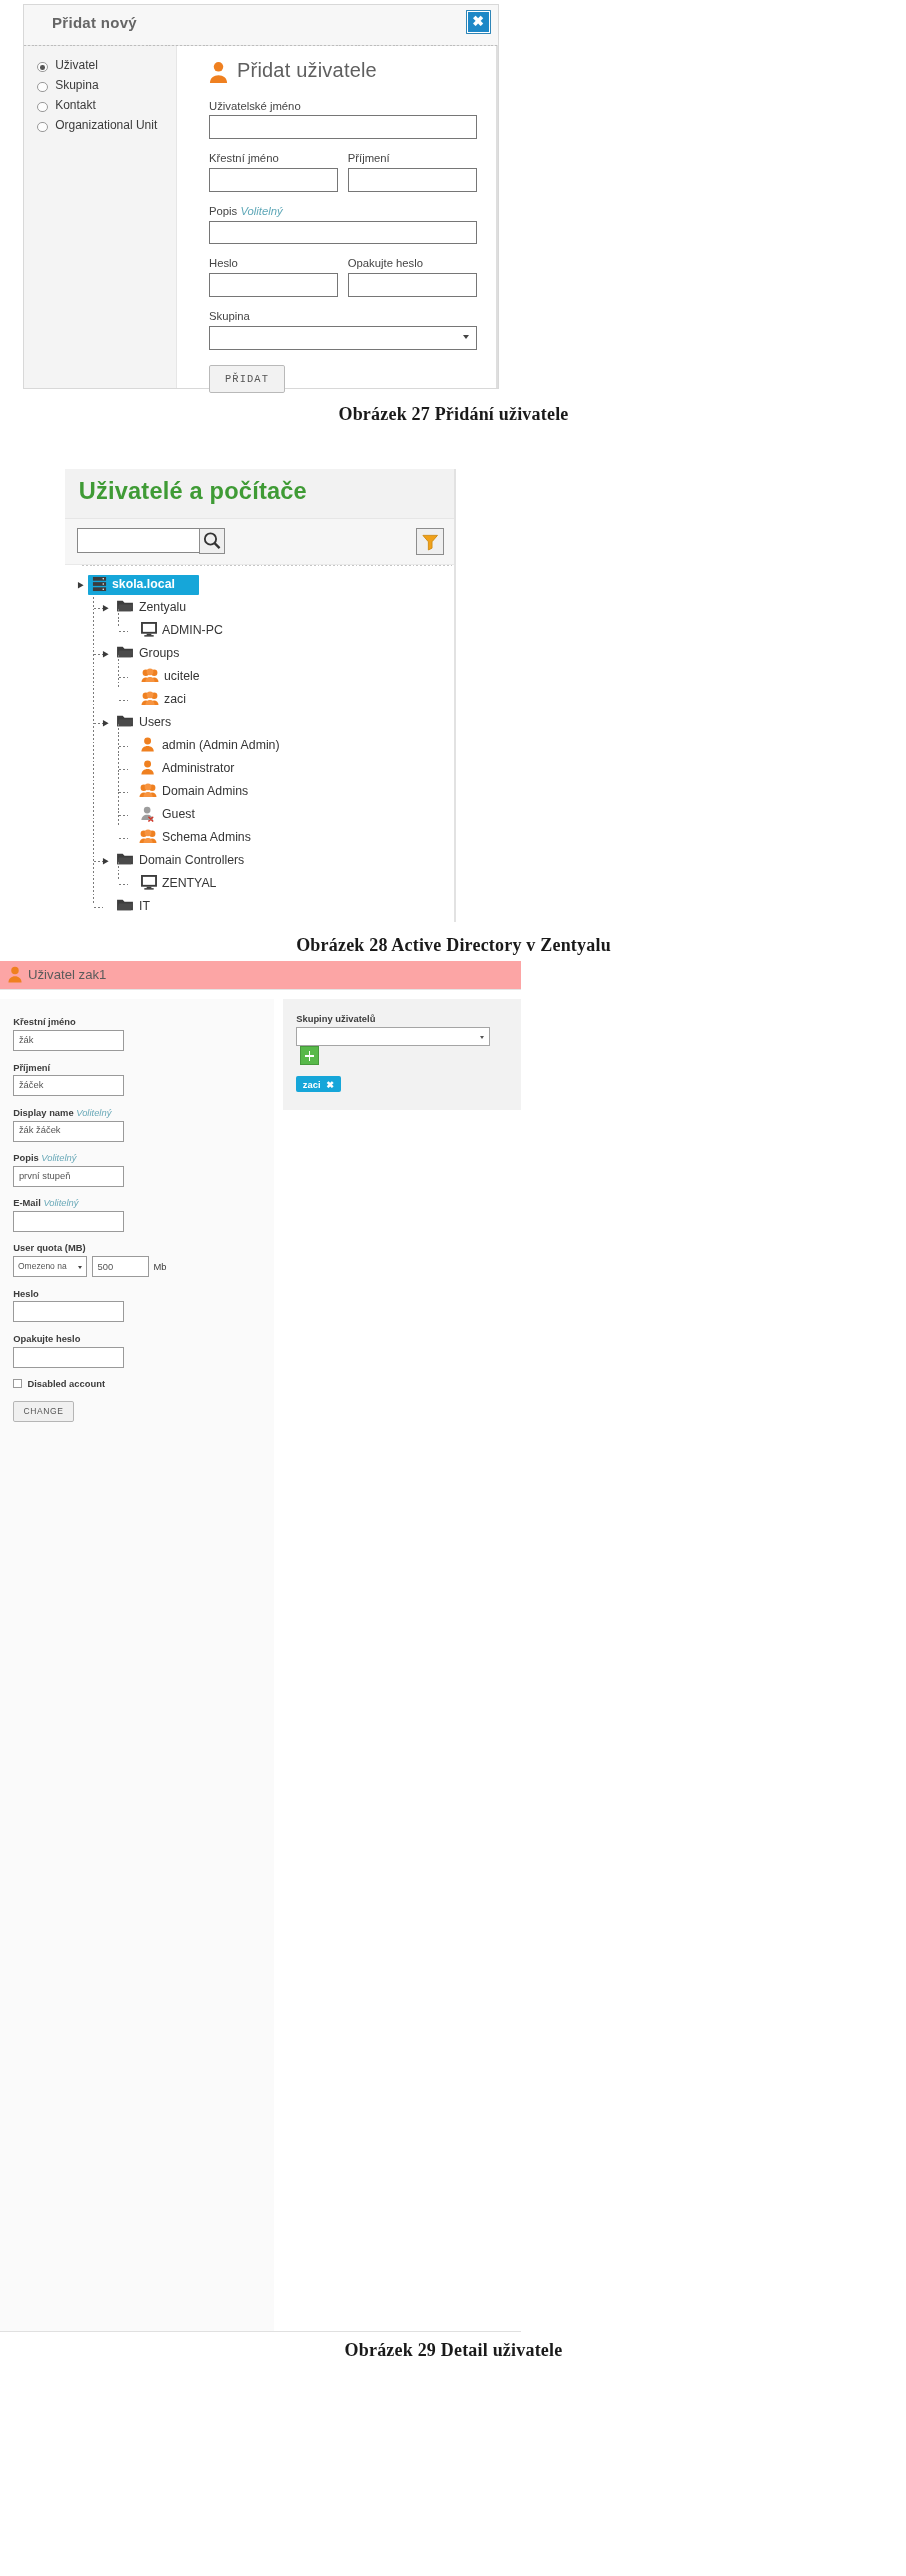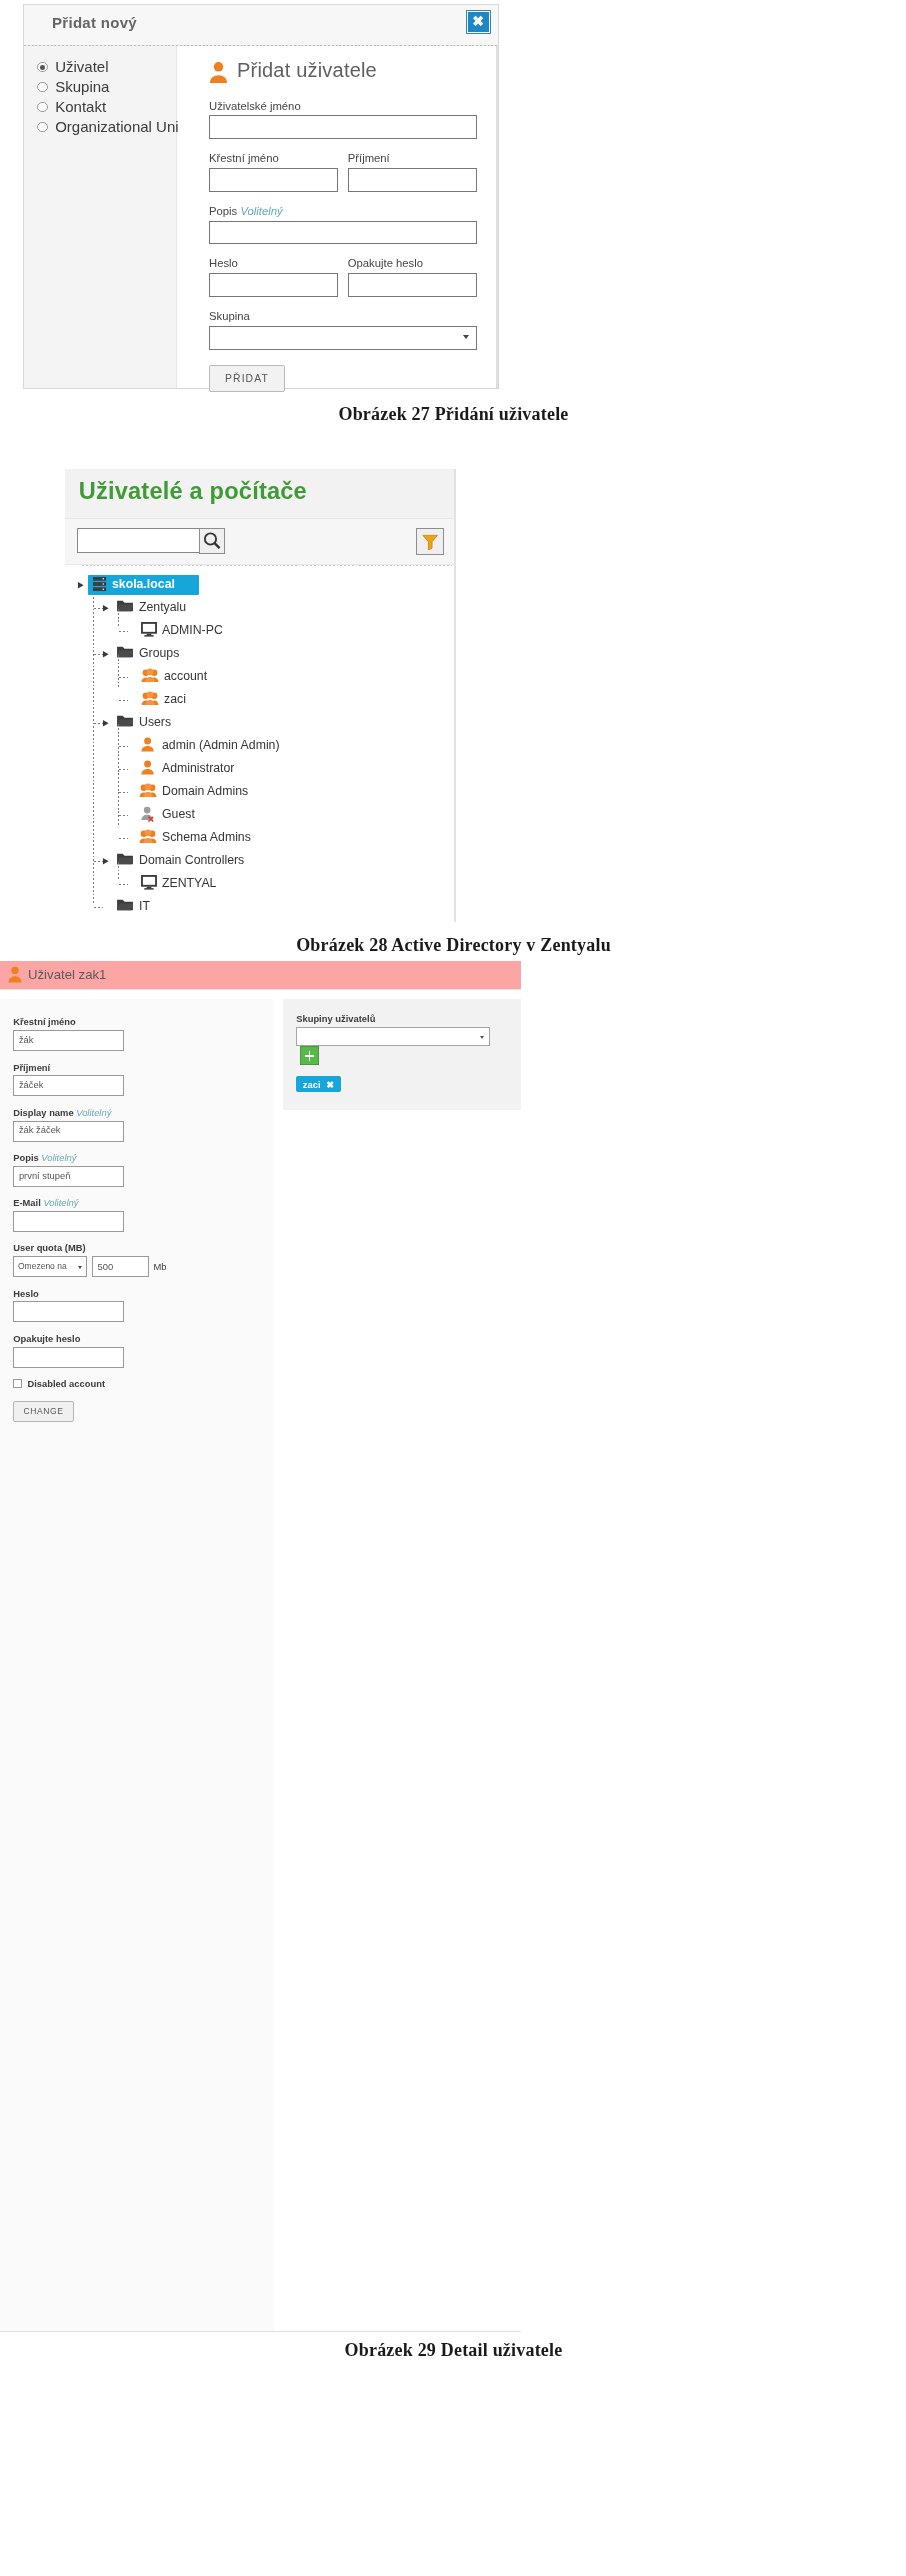--- a/index.html
+++ b/index.html
@@ -48,21 +48,21 @@
   .radio-row:first-child{margin-top:12.3px;}
   .radio-dot{
     position:absolute;left:0;top:3.8px;width:10.4px;height:10.4px;border-radius:50%;
     border:0.9px solid #9a9a9a;background:#fdfdfd;box-sizing:border-box;
   }
   .radio-dot.on:after{
     content:"";position:absolute;left:1.9px;top:1.9px;width:4.7px;height:4.7px;border-radius:50%;
     background:#555;
   }
   .radio-label{
-    position:absolute;left:18px;top:0;font-size:15px;color:#3b3b3b;white-space:nowrap;
+    position:absolute;left:18px;top:0;font-size:12px;color:#3b3b3b;white-space:nowrap;
   }
   .f27-right{
     position:absolute;left:154px;top:41px;right:0;bottom:0;background:#ffffff;
     padding:13.2px 21px 0 31px;box-sizing:border-box;
   }
   .f27-head{position:relative;height:32px;margin-bottom:8.5px;}
   .f27-head-icon{
     position:absolute;left:0;top:1.9px;width:19px;height:23px;
   }
   .f27-head-text{
@@ -79,21 +79,21 @@
   .selbox{
     height:24.6px;border:0.9px solid #767676;background:#fff;box-sizing:border-box;position:relative;
   }
   .selbox .arw{
     position:absolute;right:6.6px;top:8.5px;width:0;height:0;
     border-left:3.8px solid transparent;border-right:3.8px solid transparent;border-top:4.7px solid #444;
   }
   .btn-pridat{
     display:inline-block;margin-top:15px;padding:6.6px 15px;background:#f2f2f2;
     border:0.9px solid #b9b9b9;border-radius:1.9px;font-size:10.4px;color:#555;
-    letter-spacing:1.1px;cursor:pointer;
+    letter-spacing:1.1px;cursor:pointer;font-family:Liberation Mono, monospace;
   }
   .f27-vline{
     position:absolute;right:0;top:41px;bottom:0;width:1.9px;background:#dedede;
   }
   .cap27{position:absolute;left:0;top:404px;width:907px;}
 
   
   .fig28{
     position:absolute;left:65px;top:469px;width:391px;height:453px;
     background:#ffffff;box-sizing:border-box;
@@ -392,21 +392,21 @@
         <div class="guide" style="left:53px;top:-11.3px;height:34px;"></div>
         <div class="elbow" style="left:54px;top:10.4px;width:10.4px;"></div>
         <svg class="ticon" style="left:76px;width:18px;height:15px;" viewBox="0 0 19 16">
           <circle cx="5" cy="5" r="3.4" fill="#ef8020"></circle>
             <path d="M0.4 15c0-3.2 2.2-5 4.6-5s4.6 1.8 4.6 5z" fill="#ef8020"></path>
           <circle cx="14" cy="5" r="3.4" fill="#ef8020"></circle>
             <path d="M9.4 15c0-3.2 2.2-5 4.6-5s4.6 1.8 4.6 5z" fill="#ef8020"></path>
           <circle cx="9.5" cy="4" r="3.6" fill="#f79440"></circle>
             <path d="M4.6 15c0-3.4 2.3-5.4 4.9-5.4s4.9 2 4.9 5.4z" fill="#f79440"></path>
         </svg>
-        <span class="tlabel" style="left:99px;">account</span>
+        <span class="tlabel" style="left:99px;">ucitele</span>
       </div>
 
       <div class="tnode">
         <div class="elbow" style="left:54px;top:10.4px;width:10.4px;"></div>
         <svg class="ticon" style="left:76px;width:18px;height:15px;" viewBox="0 0 19 16">
           <circle cx="5" cy="5" r="3.4" fill="#ef8020"></circle>
             <path d="M0.4 15c0-3.2 2.2-5 4.6-5s4.6 1.8 4.6 5z" fill="#ef8020"></path>
           <circle cx="14" cy="5" r="3.4" fill="#ef8020"></circle>
             <path d="M9.4 15c0-3.2 2.2-5 4.6-5s4.6 1.8 4.6 5z" fill="#ef8020"></path>
           <circle cx="9.5" cy="4" r="3.6" fill="#f79440"></circle>

